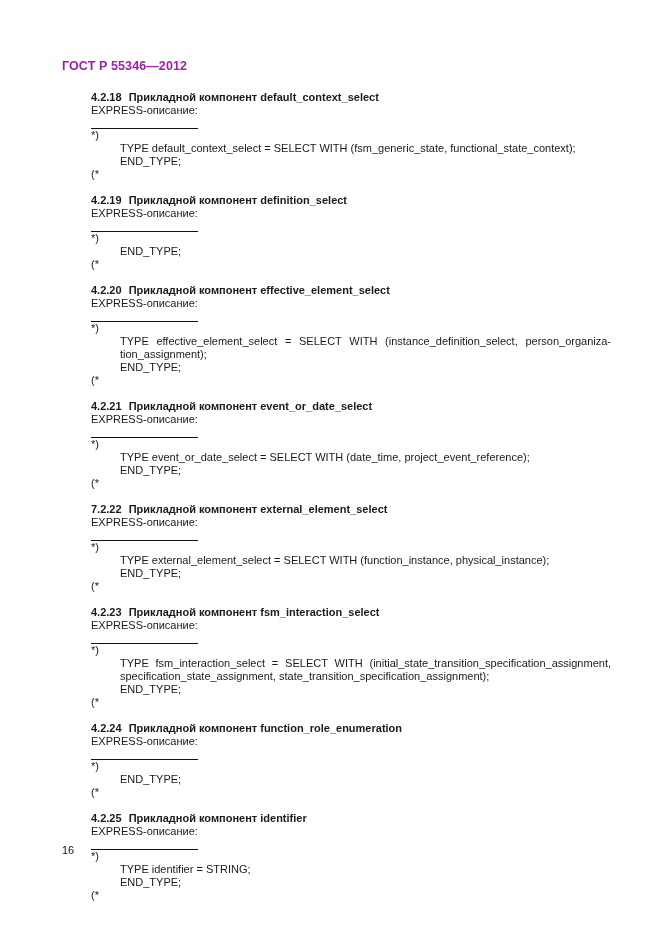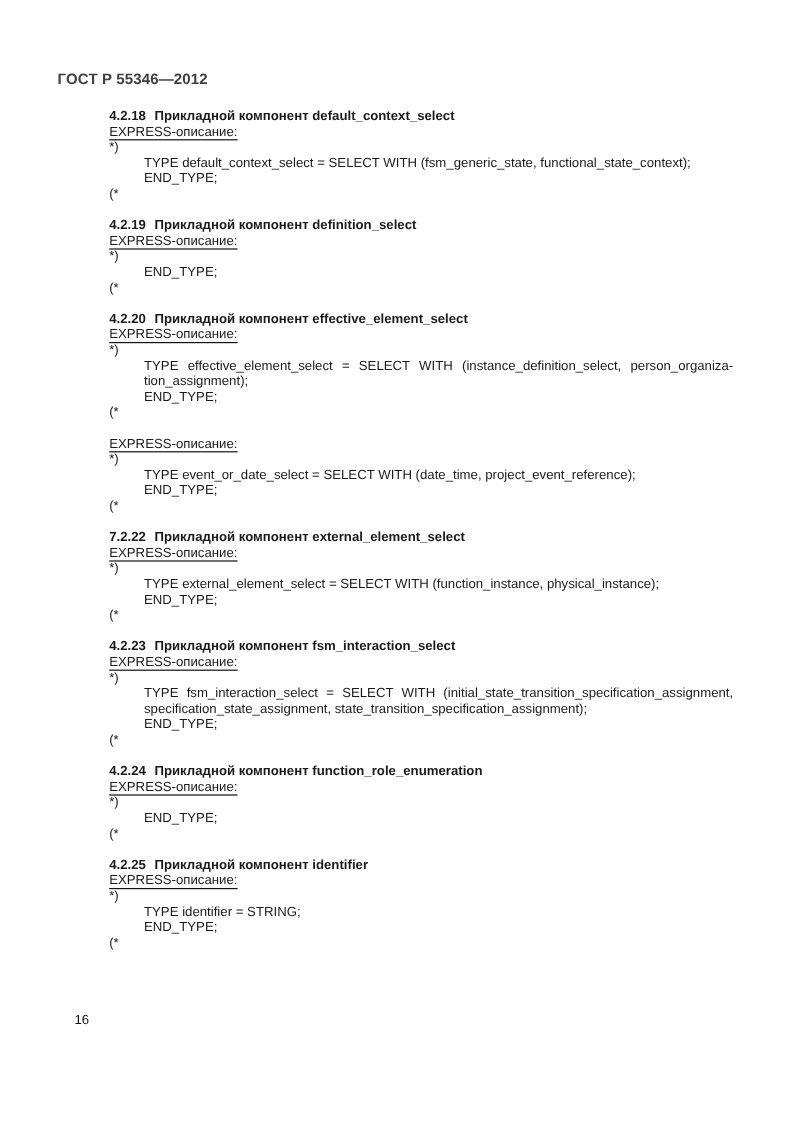--- a/index.html
+++ b/index.html
@@ -10,26 +10,26 @@
     body {
       width: 661px;
       height: 935px;
       position: relative;
       overflow: hidden;
       font-family: "Liberation Sans", sans-serif;
       color: #1a1a1a;
     }
     .page-header {
       position: absolute;
-      left: 48px;
+      left: 62px;
       top: 59px;
       font-size: 12.5px;
       font-weight: bold;
       letter-spacing: 0.1px;
-      color: #404040;
+      color: #a21caf;
     }
     .content {
       position: absolute;
       left: 91px;
       top: 91px;
       width: 520px;
     }
     .section {
       font-size: 11px;
       line-height: 13px;
@@ -41,21 +41,21 @@
       white-space: nowrap;
       font-weight: bold;
     }
     .sec-title .num {
       margin-right: 4px;
     }
     .express-label {
       display: inline-block;
       border-bottom: 1px solid #111;
       line-height: 12px;
-      padding-bottom: 0px;
+      padding-bottom: 12px;
     }
     .open-comment, .close-comment {
       display: block;
     }
     .code {
       padding-left: 29px;
       text-align: justify;
     }
     .code-line {
       display: block;
@@ -114,20 +114,24 @@
     <div><span class="express-label">EXPRESS-описание:</span></div>
     <span class="open-comment">*)</span>
     <div class="code">
       <span class="code-line code-stmt justify">TYPE effective_element_select = SELECT WITH (instance_definition_select, person_organiza-tion_assignment);</span>
       <span class="code-line">END_TYPE;</span>
     </div>
     <span class="close-comment">(*</span>
   </div>
 
   <div class="section">
+    <div class="sec-title">
+      <span class="num">4.2.21</span>
+      <span>Прикладной компонент event_or_date_select</span>
+    </div>
     <div><span class="express-label">EXPRESS-описание:</span></div>
     <span class="open-comment">*)</span>
     <div class="code">
       <span class="code-line code-stmt">TYPE event_or_date_select = SELECT WITH (date_time, project_event_reference);</span>
       <span class="code-line">END_TYPE;</span>
     </div>
     <span class="close-comment">(*</span>
   </div>
 
   <div class="section">

